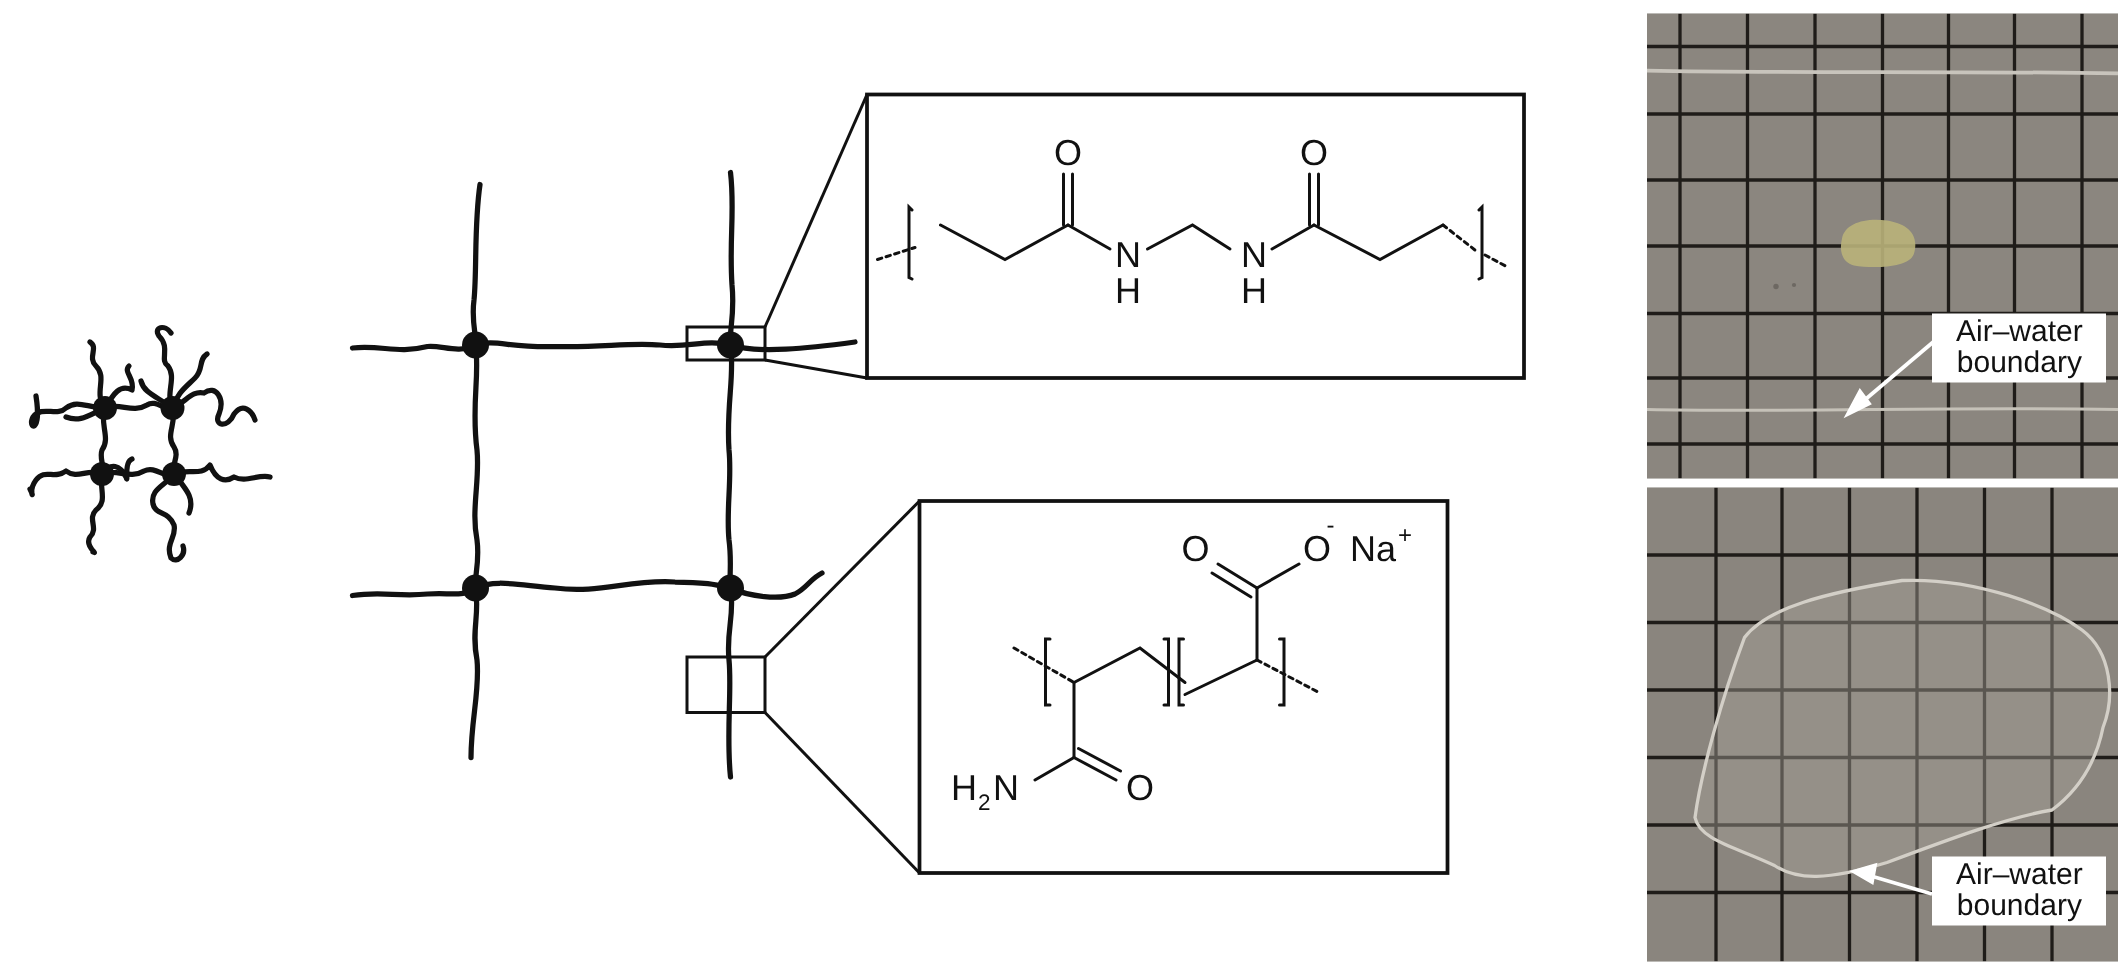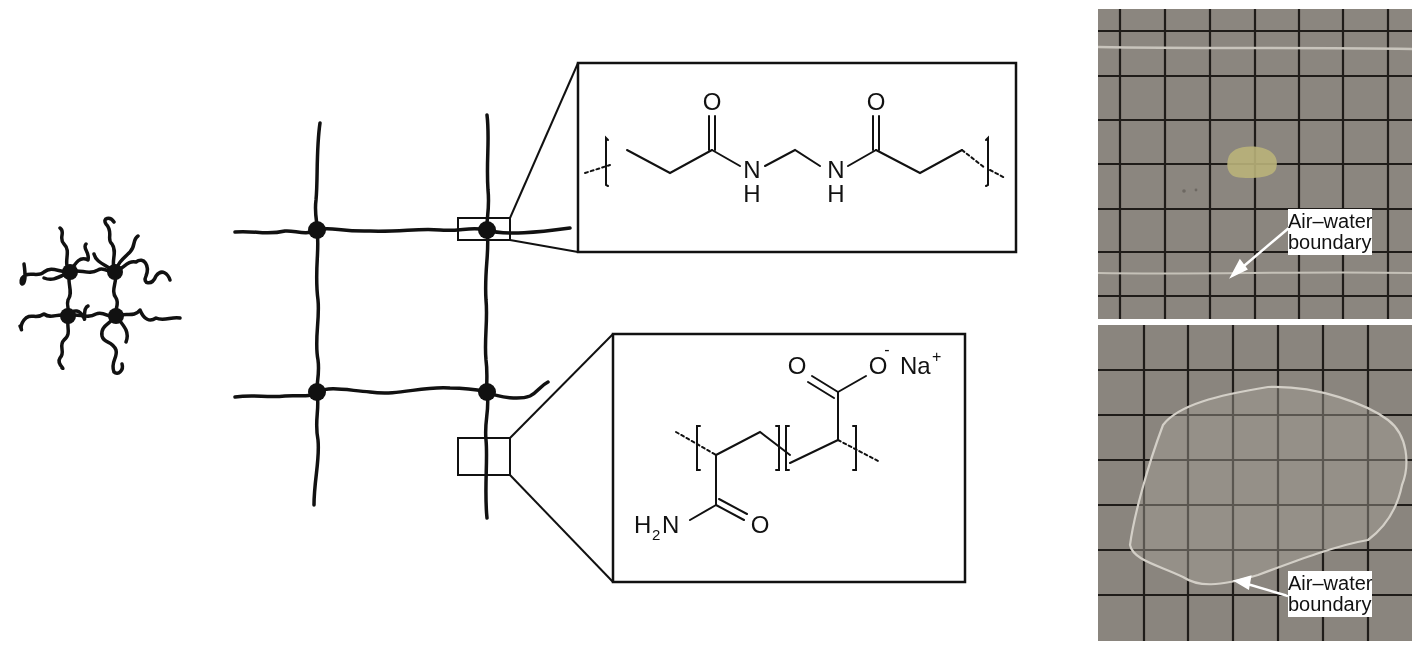--- a/index.html
+++ b/index.html
@@ -1,20 +1,20 @@
 <!DOCTYPE html>
 <html><head>
 <meta charset="utf-8">
 <style>
   html,body{margin:0;padding:0;background:#ffffff;}
   body{width:1418px;height:646px;position:relative;overflow:hidden;font-family:"Liberation Sans",sans-serif;}
   .layer{position:absolute;left:0;top:0;}
   .chem-text{font-family:"Liberation Sans",sans-serif;fill:#111;}
   .photo{position:absolute;overflow:hidden;background:#8a857e;}
-  .label-box{position:absolute;background:#ffffff;color:#111;font-family:"Liberation Sans",sans-serif;font-size:20px;line-height:21px;padding:2px 0;}
+  .label-box{position:absolute;background:#ffffff;color:#111;font-family:"Liberation Sans",sans-serif;font-size:20px;line-height:21px;text-align:center;padding:2px 16px;}
 </style>
 </head>
 <body>
 
 <svg class="layer" width="1090" height="646" viewBox="0 0 1090 646">
 
   <g fill="none" stroke="#111" stroke-width="3.5" stroke-linecap="round" stroke-linejoin="round">
 
     <path d="M70 272 C80 268 88 276 98 270 C104 266 110 274 115 272"></path>
     <path d="M68 316 C78 312 86 320 96 314 C104 310 110 320 116 316"></path>

